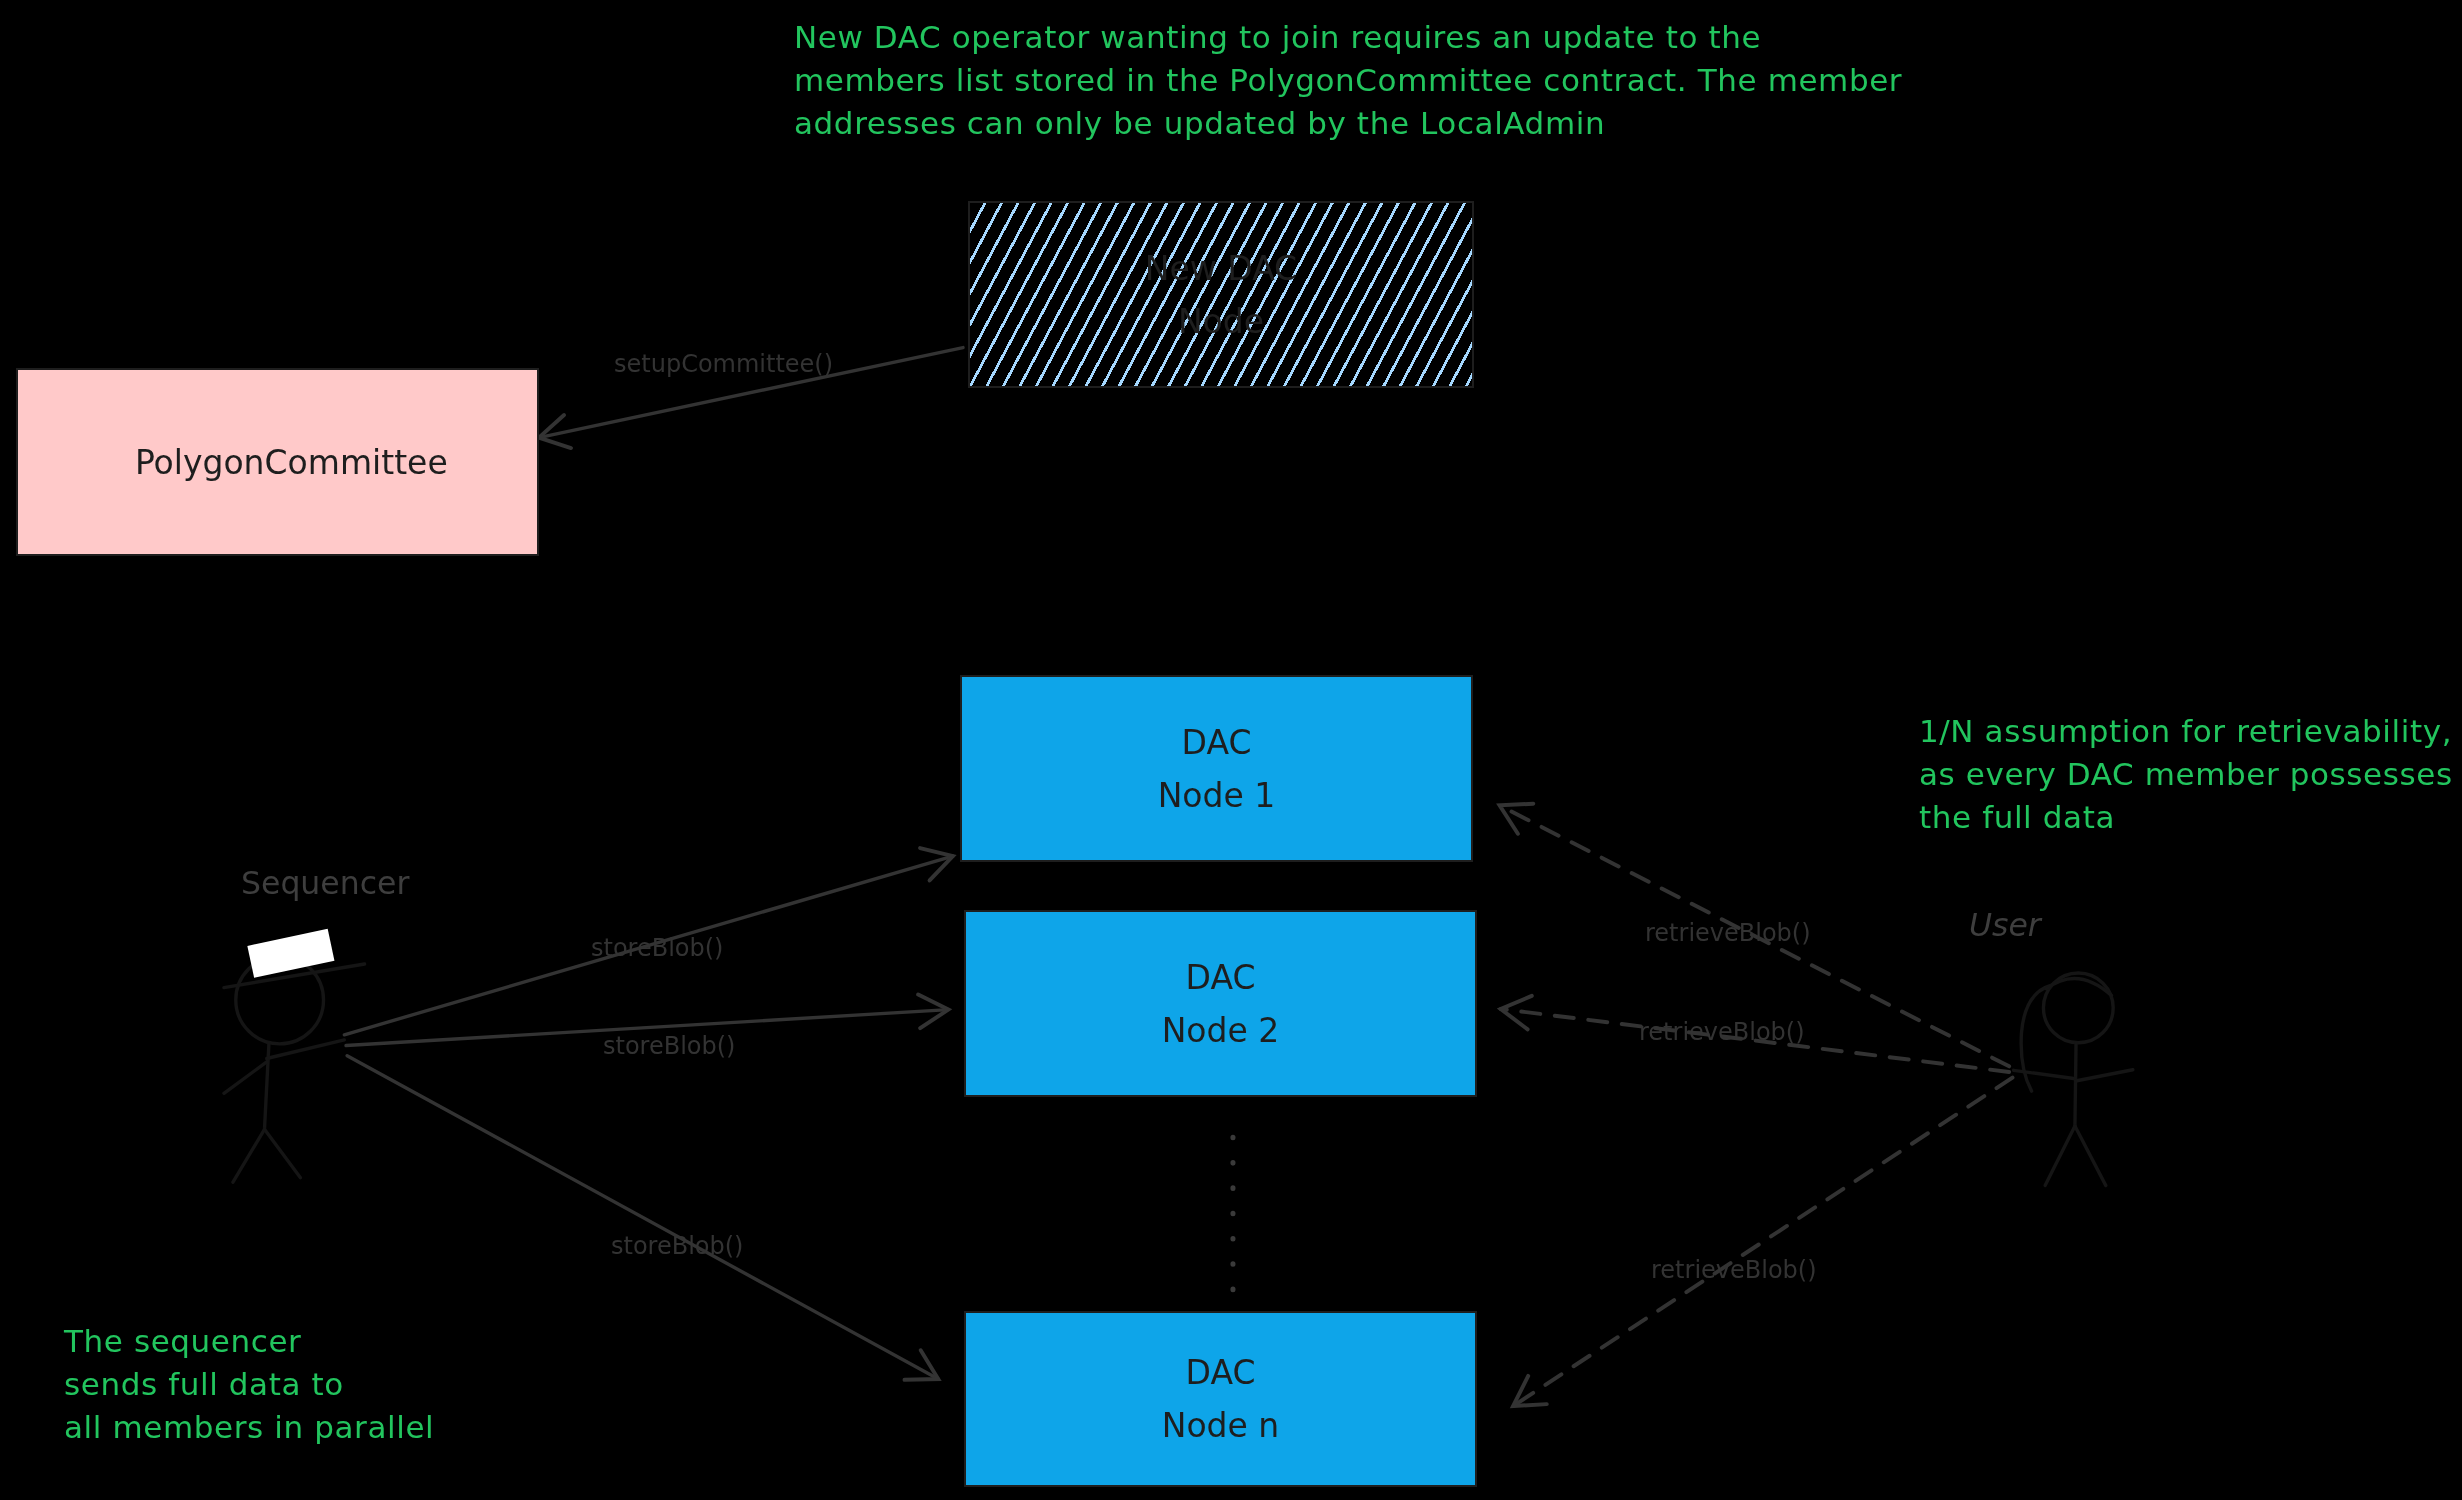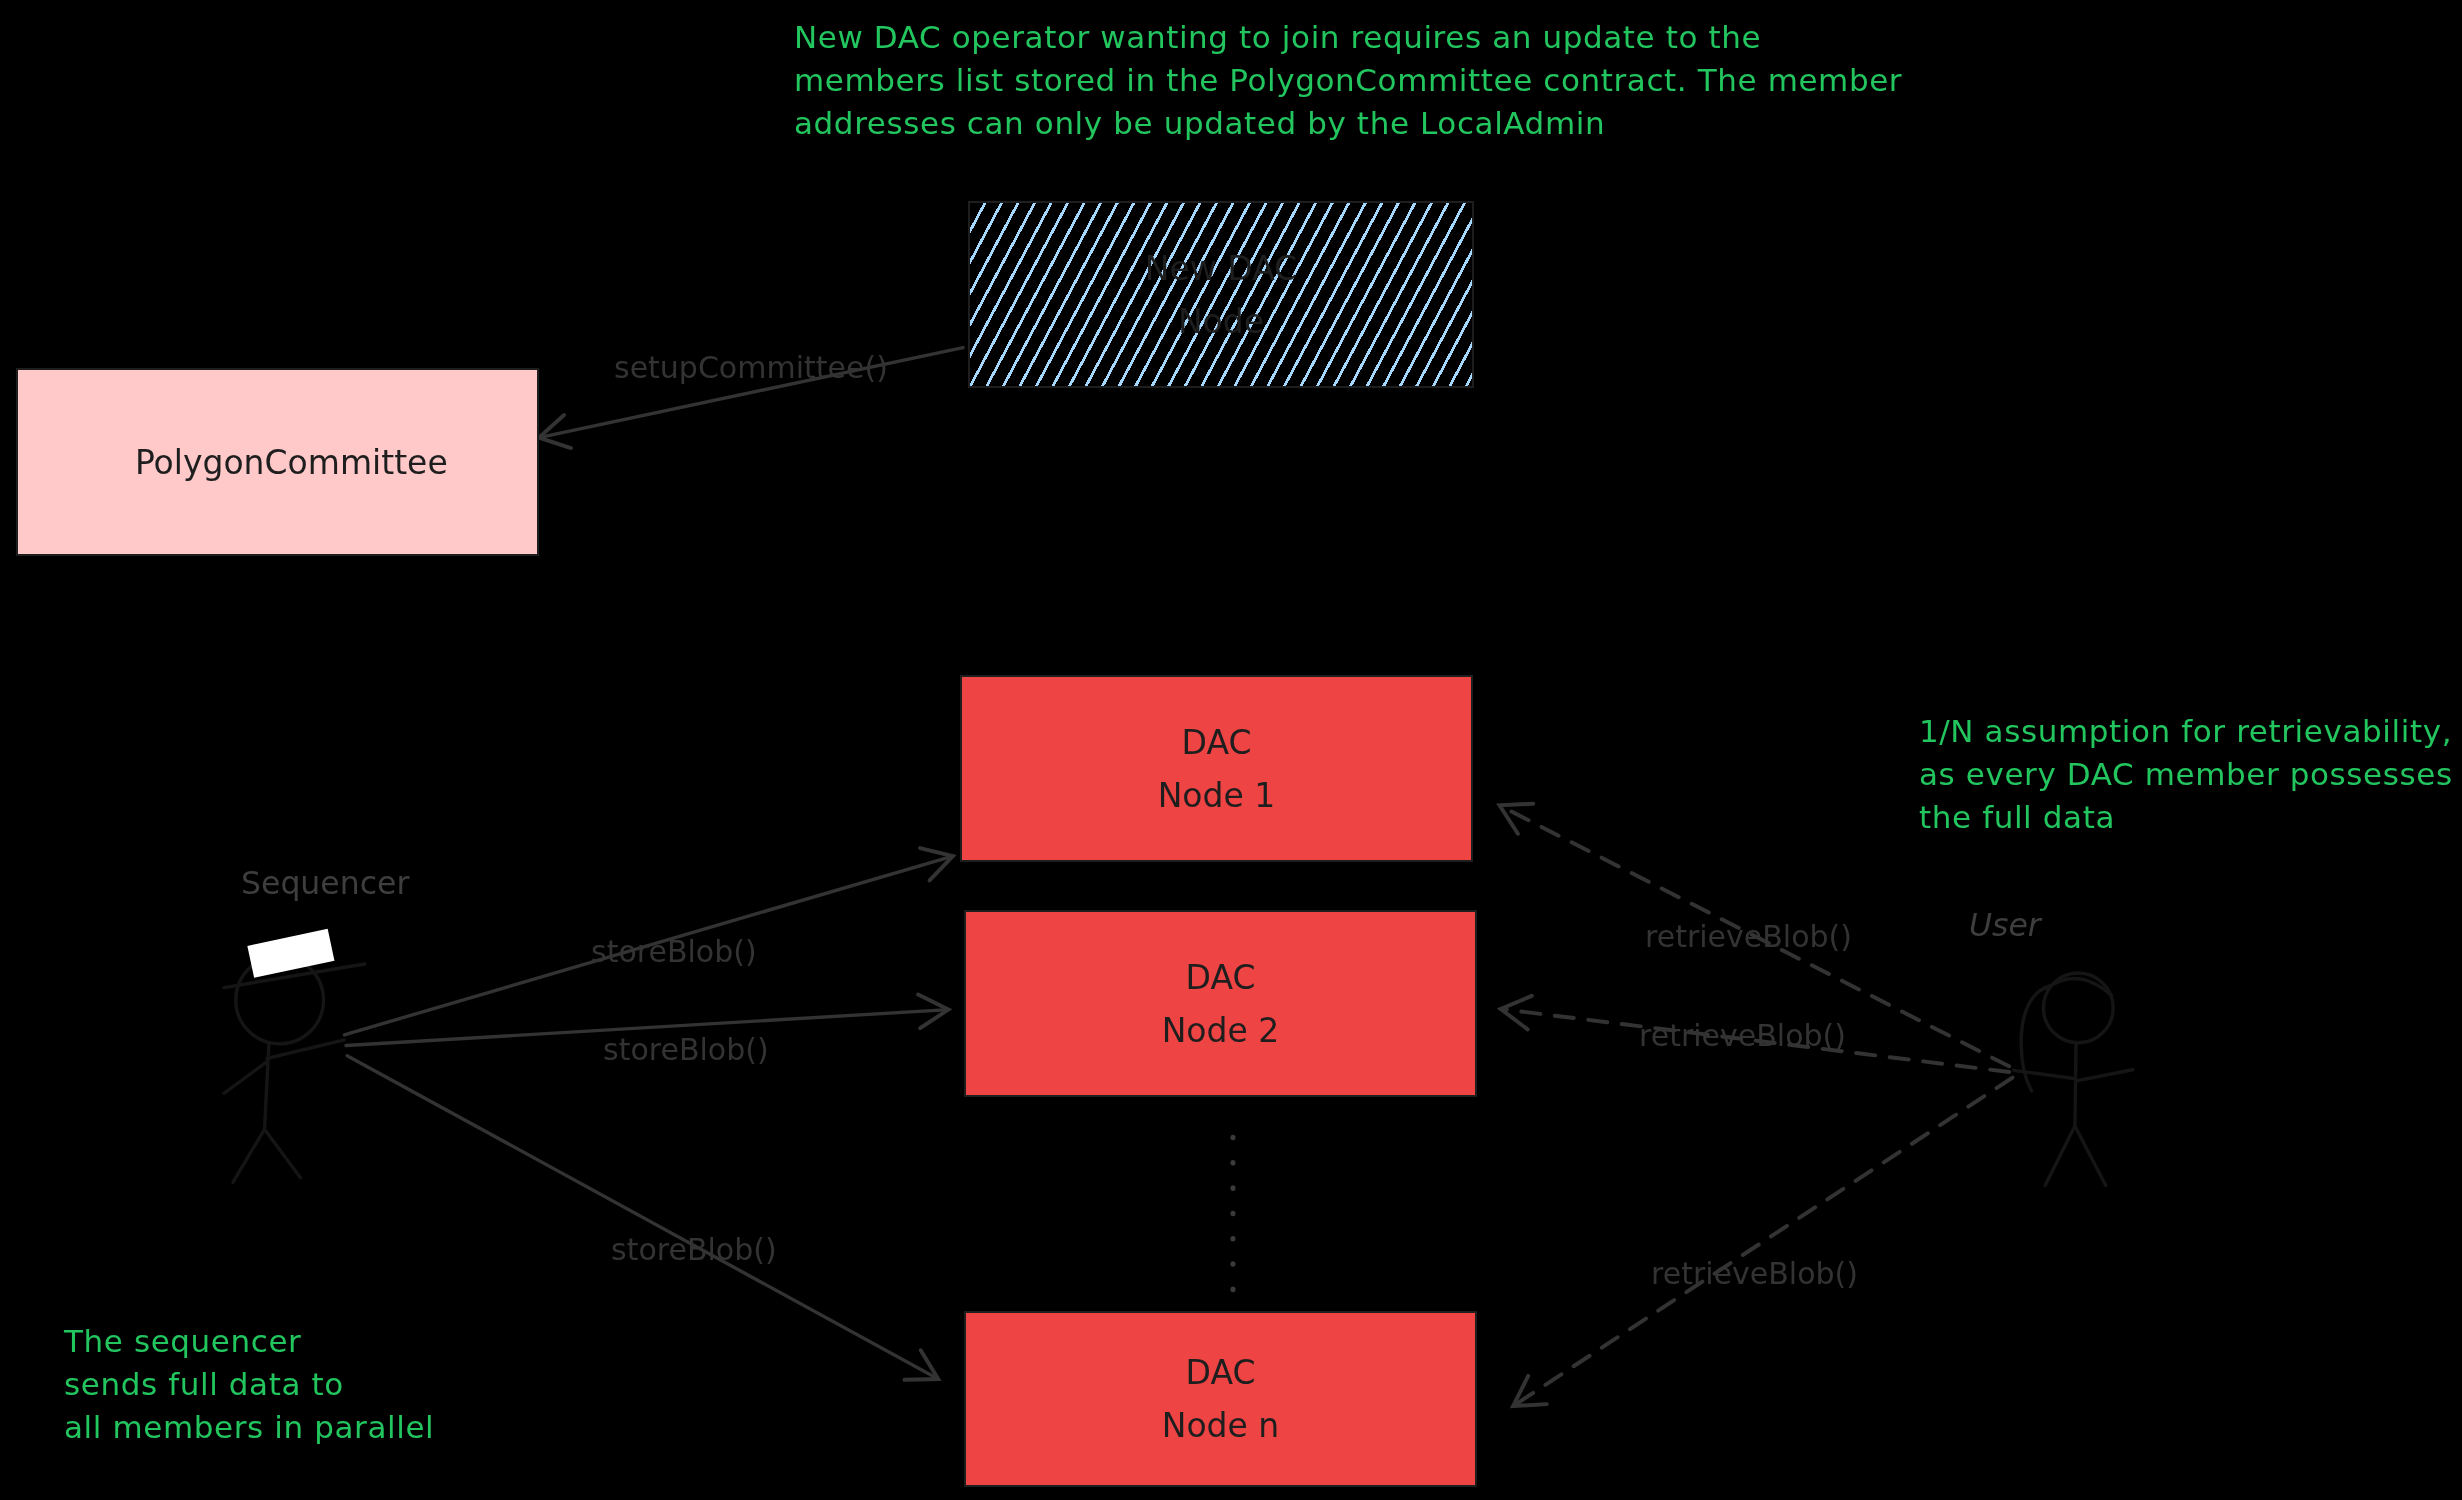--- a/index.html
+++ b/index.html
@@ -28,37 +28,37 @@
   .actor-label {
     position: absolute;
     color: #3e3e3e;
     font-size: 31.5px;
     white-space: pre;
     margin-left: 32px;
   }
   .edge-label {
     position: absolute;
     color: #333333;
-    font-size: 30px;
+    font-size: 24px;
     white-space: pre;
   }
   .dbox {
     position: absolute;
     display: flex;
     align-items: center;
     justify-content: center;
     text-align: center;
     border: 2.8px solid #1e1e1e;
     color: #1e1e1e;
     font-size: 33px;
     line-height: 53px;
     white-space: pre-line;
   }
   .dbox .lbl { white-space: pre-line; }
-  .box-blue   { background: #ef4444; align-items: center; }
+  .box-blue   { background: #0ea5e9; align-items: center; }
   .box-pink   { background: #ffc9c9; }
   .box-hatch  {
     background: repeating-linear-gradient(
       118deg,
       transparent 0px, transparent 11.8px,
       #a5d8ff 11.8px, #a5d8ff 14.6px
     );
     justify-content: center;
   }
 </style>

